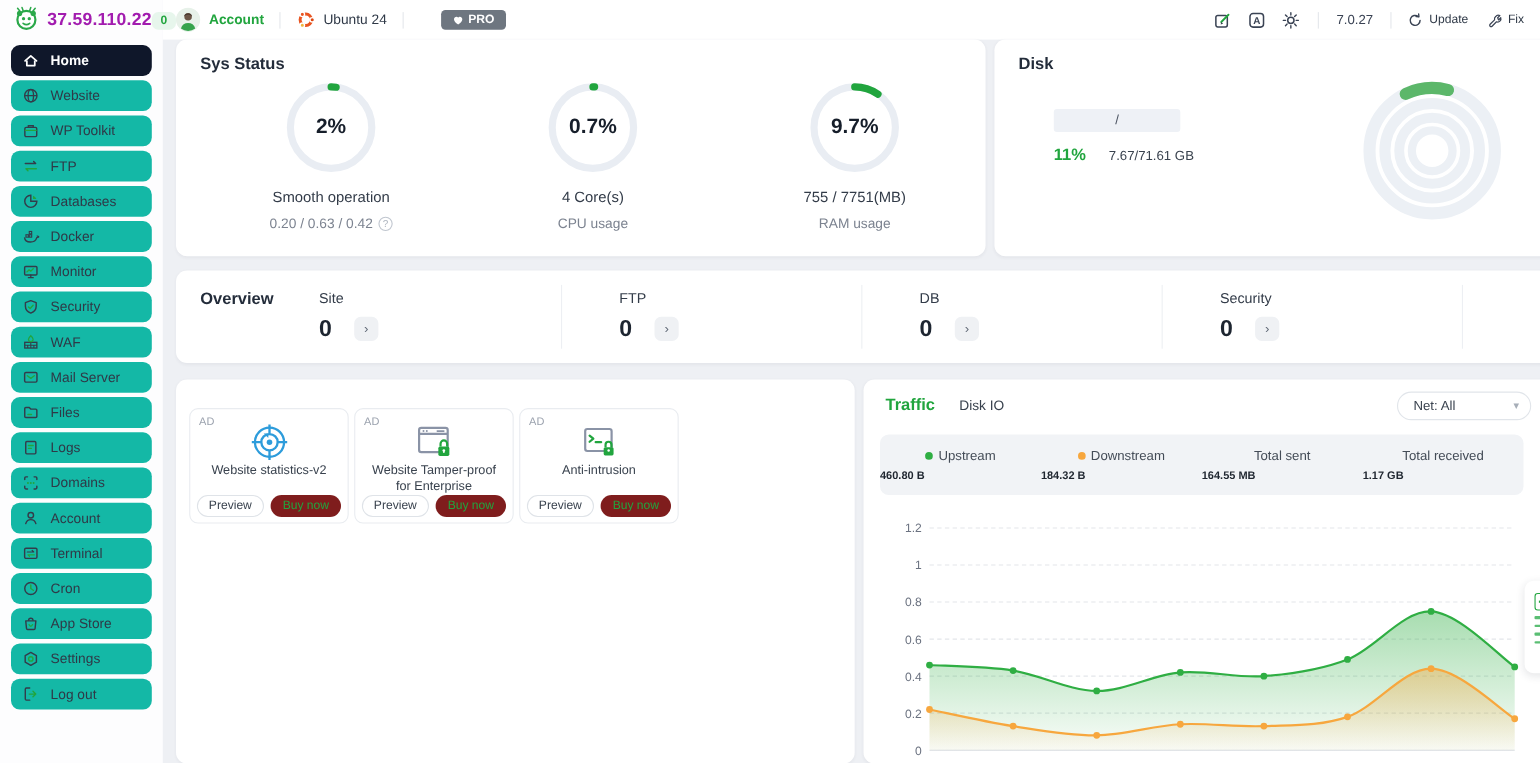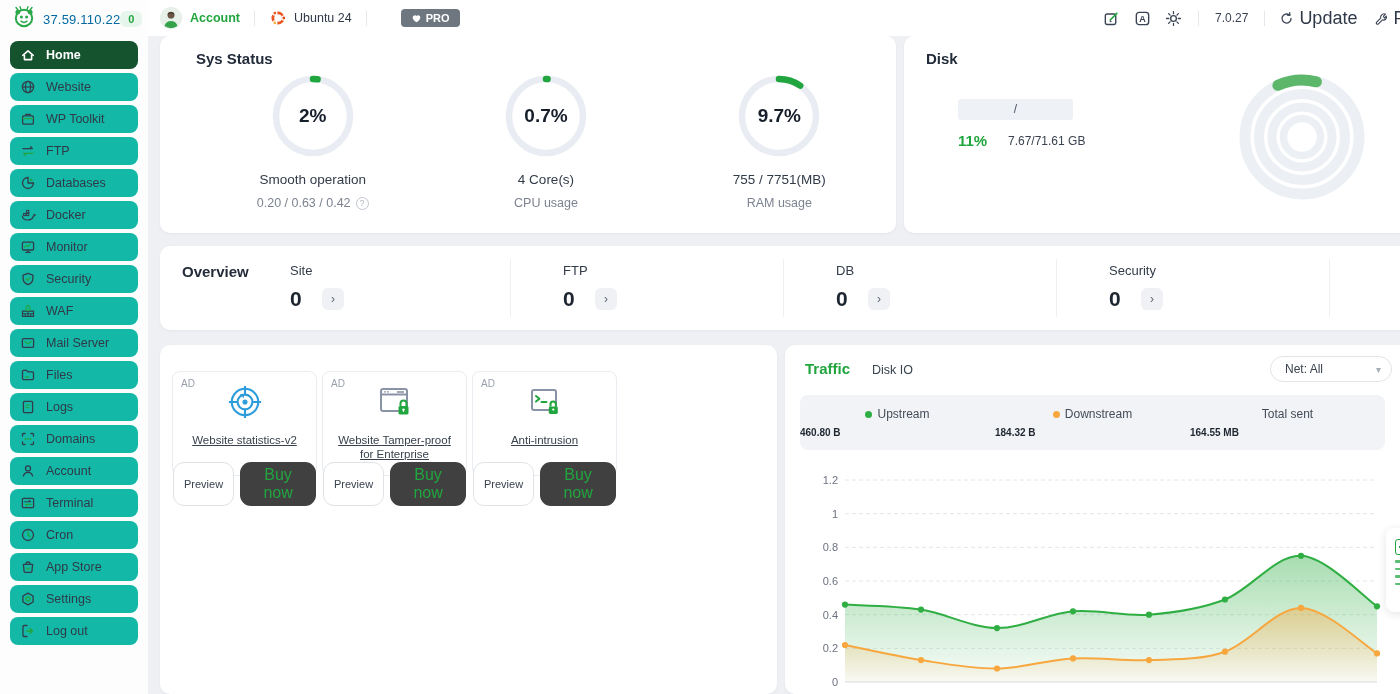--- a/index.html
+++ b/index.html
@@ -3,49 +3,49 @@
 <meta charset="utf-8">
 <style>
   * { margin:0; padding:0; box-sizing:border-box; }
   html,body { width:1400px; height:694px; overflow:hidden; }
   body { font-family:"Liberation Sans","DejaVu Sans",sans-serif; background:#eef0f4; color:#2b3340; }
   .page { position:relative; width:1400px; height:694px; }
 
   
   .sidebar { position:absolute; left:0; top:0; width:148px; height:694px; background:#fdfdfe; z-index:5; }
   .brand { display:flex; align-items:center; height:38px; padding:0 10px 0 12px; }
-  .brand .ip { font-size:13px; font-weight:normal; color:#0369a1; margin-left:7px; letter-spacing:.2px; }
+  .brand .ip { font-size:16px; font-weight:bold; color:#a21caf; margin-left:7px; letter-spacing:.2px; }
   .brand .badge { margin-left:auto; background:#e7f6ec; color:#21a53e; font-size:11px; font-weight:bold; padding:2px 8px; border-radius:6px; }
   .menu { padding:3px 10px 0 10px; }
   .menu-item { display:flex; align-items:center; height:28px; border-radius:8px; background:#14b8a6; margin-bottom:4px; padding:0 8px 0 10px; cursor:pointer; }
   .menu-item .mi-icon { width:16px; height:16px; display:flex; }
   .menu-item .mi-label { font-size:12.5px; color:#2f3947; margin-left:10px; white-space:nowrap; }
-  .menu-item.active { background:#14532d; }
+  .menu-item.active { background:#0f172a; }
   .menu-item.active .mi-label { color:#fff; font-weight:bold; }
 
   
   .topbar { position:absolute; left:148px; top:0; width:1252px; height:36px; background:#fff; display:flex; align-items:center; }
   .tb-left { display:flex; align-items:center; margin-left:12px; }
   .tb-sep { width:1px; height:15px; background:#e4e7eb; margin:0 14px; }
   .avatar { width:22px; height:22px; border-radius:50%; overflow:hidden; background:#eaf4ec; }
   .account-label { margin-left:8px; font-size:12.5px; font-weight:bold; color:#21a53e; }
   .os-label { margin-left:7px; font-size:12.5px; color:#2f3947; }
   .pro-badge { display:flex; align-items:center; gap:4px; background:#6e7680; color:#fff; font-size:11px; font-weight:bold; border-radius:4px; padding:3px 10px; cursor:pointer;margin-left:20px; }
   .tb-right { position:absolute; left:955px; top:0; height:36px; display:flex; align-items:center; }
   .tb-icon { width:17px; height:17px; margin-right:14px; display:flex; cursor:pointer; }
   .tb-version { font-size:12px; color:#3a4354; margin:0 6px; }
-  .tb-action { display:flex; align-items:center; gap:5px; font-size:18px; color:#2f3947; margin-right:16px; cursor:pointer; white-space:nowrap; }
+  .tb-action { display:flex; align-items:center; gap:5px; font-size:11px; color:#2f3947; margin-right:16px; cursor:pointer; white-space:nowrap; }
   .tb-action svg { width:15px; height:15px; }
 
   
   .card { position:absolute; background:#fff; border-radius:10px; box-shadow:0 1px 3px rgba(30,40,60,.05); }
   .card-title { font-size:15px; font-weight:bold; color:#232c3a; }
 
   
-  .sys-card { left:160px; top:36px; width:736px; height:197px; padding:14px 0 0 36px; }
+  .sys-card { left:160px; top:36px; width:736px; height:197px; padding:14px 0 0 22px; }
   .gauges { display:flex; margin-top:6px; }
   .gauge-col { width:240px; display:flex; flex-direction:column; align-items:center; }
   .gauge-ring { position:relative; width:86px; height:86px; }
   .gauge-val { position:absolute; inset:0; display:flex; align-items:center; justify-content:center; font-size:19px; font-weight:bold; color:#161e2a; }
   .gauge-label { margin-top:13px; font-size:13.5px; color:#323b48; }
   .gauge-sub { margin-top:9px; font-size:12.5px; color:#7c8390; display:flex; align-items:center; gap:5px; }
   .help-dot { width:13px; height:13px; border:1px solid #c0c6cf; border-radius:50%; color:#aeb5bf; font-size:9px; display:flex; align-items:center; justify-content:center; }
 
   
   .disk-card { left:904px; top:36px; width:512px; height:197px; padding:14px 0 0 22px; }
@@ -64,24 +64,24 @@
   .ov-count { font-size:21px; font-weight:bold; color:#1d2530; min-width:16px; }
   .ov-btn { width:22px; height:22px; margin-left:16px; background:#eff1f4; border-radius:6px; border:none; color:#5f6875; font-size:12px; display:flex; align-items:center; justify-content:center; cursor:pointer; }
   .ov-sep { position:absolute; top:13px; width:1px; height:58px; background:#edeff3; }
 
   
   .software-card { left:160px; top:345px; width:617px; height:349px; padding:15px 0 0 22px; }
   .ads { display:flex; gap:5px; margin-top:11px; margin-left:-10px; }
   .ad-tile { position:relative; width:145px; height:105px; border:1px solid #e9ecf0; border-radius:8px; padding-top:9px; text-align:center; }
   .ad-badge { position:absolute; left:8px; top:6px; font-size:10px; color:#9aa1ad; }
   .ad-icon { height:36px; display:flex; justify-content:center; margin-top:3px; }
-  .ad-name { font-size:11.5px; color:#39424e; line-height:1.25; height:29px; padding:0 10px; margin-top:13px; display:flex; align-items:flex-start; justify-content:center;text-decoration:underline; }
+  .ad-name { font-size:11.5px; color:#39424e; line-height:1.25; height:29px; padding:0 10px; margin-top:1px; display:flex; align-items:flex-start; justify-content:center; }
   .ad-actions { display:flex; justify-content:center; gap:6px; }
   .btn-preview { font-size:11px; color:#39424e; background:#fff; border:1px solid #dfe3e8; border-radius:11px; padding:3px 10px; cursor:pointer; }
-  .btn-buy { font-size:16px; color:#21a53e; background:#404040; border:none; border-radius:11px; padding:4px 11px; cursor:pointer; }
+  .btn-buy { font-size:11px; color:#21a53e; background:#7f1d1d; border:none; border-radius:11px; padding:4px 11px; cursor:pointer; }
 
   
   .traffic-card { left:785px; top:345px; width:630px; height:349px; }
   .tr-head { position:absolute; left:20px; top:15px; display:flex; align-items:baseline; gap:22px; }
   .tr-tab { font-size:12.5px; color:#39424e; cursor:pointer; }
   .tr-tab.active { font-size:15px; font-weight:bold; color:#21a53e; }
   .net-select { position:absolute; left:485px; top:11px; width:122px; height:26px; border:1px solid #e1e5ea; border-radius:13px; background:#fff; display:flex; align-items:center; padding:0 10px 0 14px; cursor:pointer; }
   .net-select .ns-val { font-size:12px; color:#39424e; flex:1; }
   .net-select .ns-chev { color:#a7aeb8; font-size:10px; }
   .tr-stats { position:absolute; left:15px; top:50px; width:585px; height:55px; background:#f1f3f6; border-radius:8px; display:flex; align-items:center; }
@@ -565,20 +565,27 @@
       <span>Downstream</span>
     </div>
     <div class="st-value">184.32 B</div>
         </div>
         <div class="st-col">
     <div class="st-label">
 
       <span>Total sent</span>
     </div>
     <div class="st-value">164.55 MB</div>
+        </div>
+        <div class="st-col">
+    <div class="st-label">
+
+      <span>Total received</span>
+    </div>
+    <div class="st-value">1.17 GB</div>
         </div>
       </div>
     <div class="tr-chart" id="chart"><svg width="585" height="232" viewBox="0 0 585 232">
           <defs>
             <linearGradient id="grad0" x1="0" y1="0" x2="0" y2="1">
       <stop offset="0" stop-color="#2fae43" stop-opacity="0.42"></stop>
       <stop offset="1" stop-color="#2fae43" stop-opacity="0.03"></stop>
             </linearGradient>
             <linearGradient id="grad1" x1="0" y1="0" x2="0" y2="1">
       <stop offset="0" stop-color="#f7a73e" stop-opacity="0.42"></stop>

